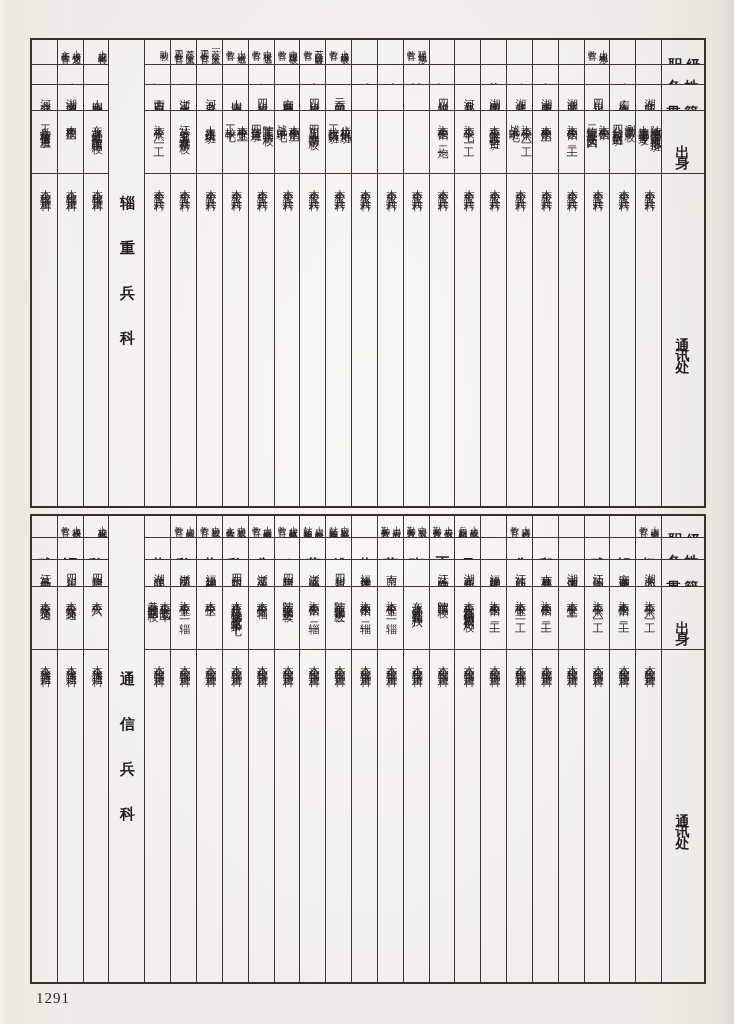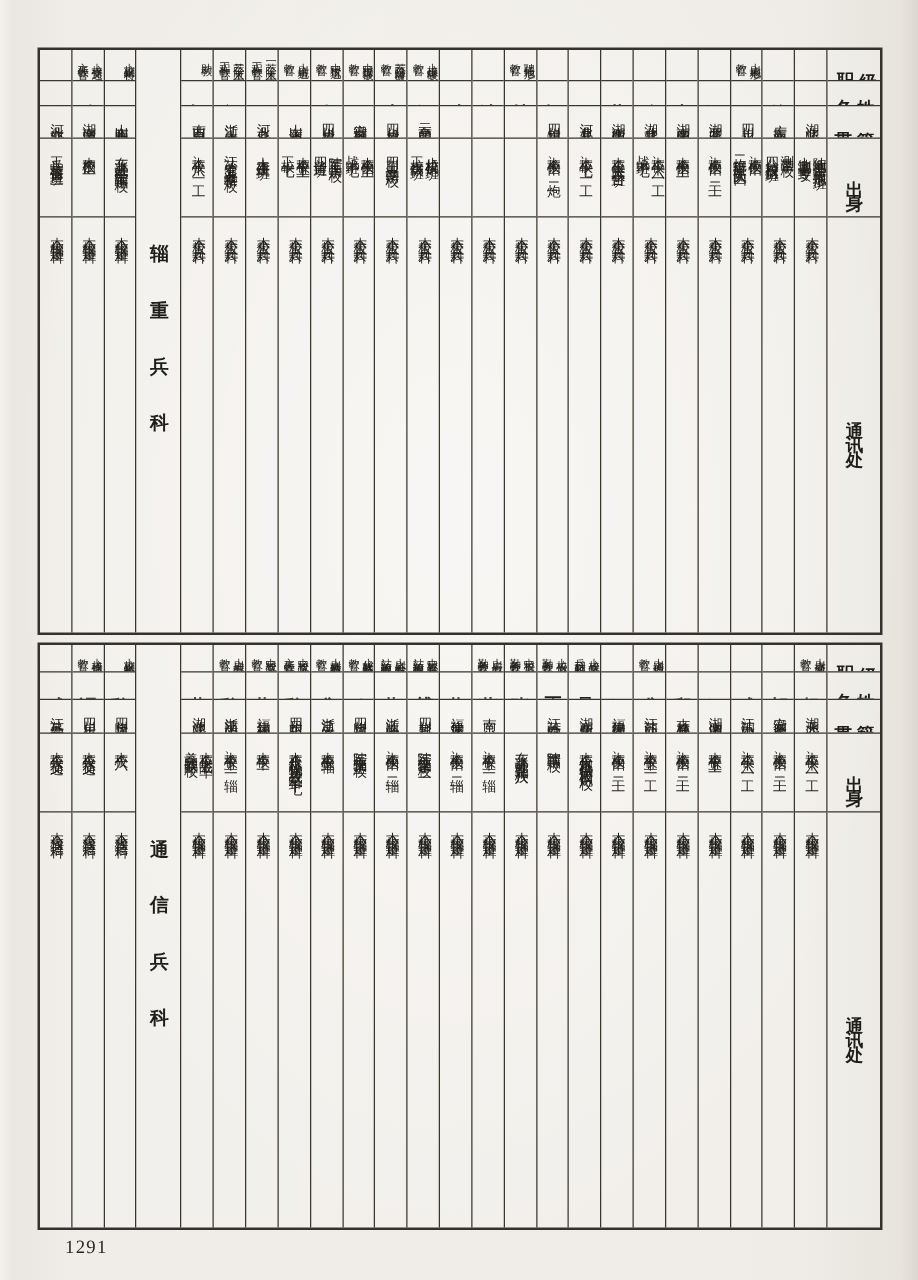--- a/index.html
+++ b/index.html
@@ -58,21 +58,21 @@
   .cell.origin { padding-top: 5px; }
   .txt-origin { font-size: 11px; letter-spacing: 2px; line-height: 1.15; }
   .cell.background { padding-top: 5px; }
   .txt-background { font-size: 11px; letter-spacing: 2px; line-height: 1.1; }
   .cell.address { padding-top: 6px; }
   .txt-address { font-size: 11px; letter-spacing: 3px; line-height: 1.15; }
   .hcell { justify-content: center; }
   .hlabel { font-size: 14px; font-weight: 700; letter-spacing: 12px; text-align: center; }
   .section-label { font-size: 15px; font-weight: 700; letter-spacing: 45px; text-align: center; }
   .page-number {
-    position: absolute; left: 52px; top: 990px;
+    position: absolute; left: 36px; top: 990px;
     font-family: "Liberation Serif", serif;
     font-size: 15px; letter-spacing: 1px; color: #2a2723;
   }
 </style>
 </head>
 <body>
 
 <div class="page">
   <div class="table-wrap t0" id="table-0">
       <div class="col person-col">

